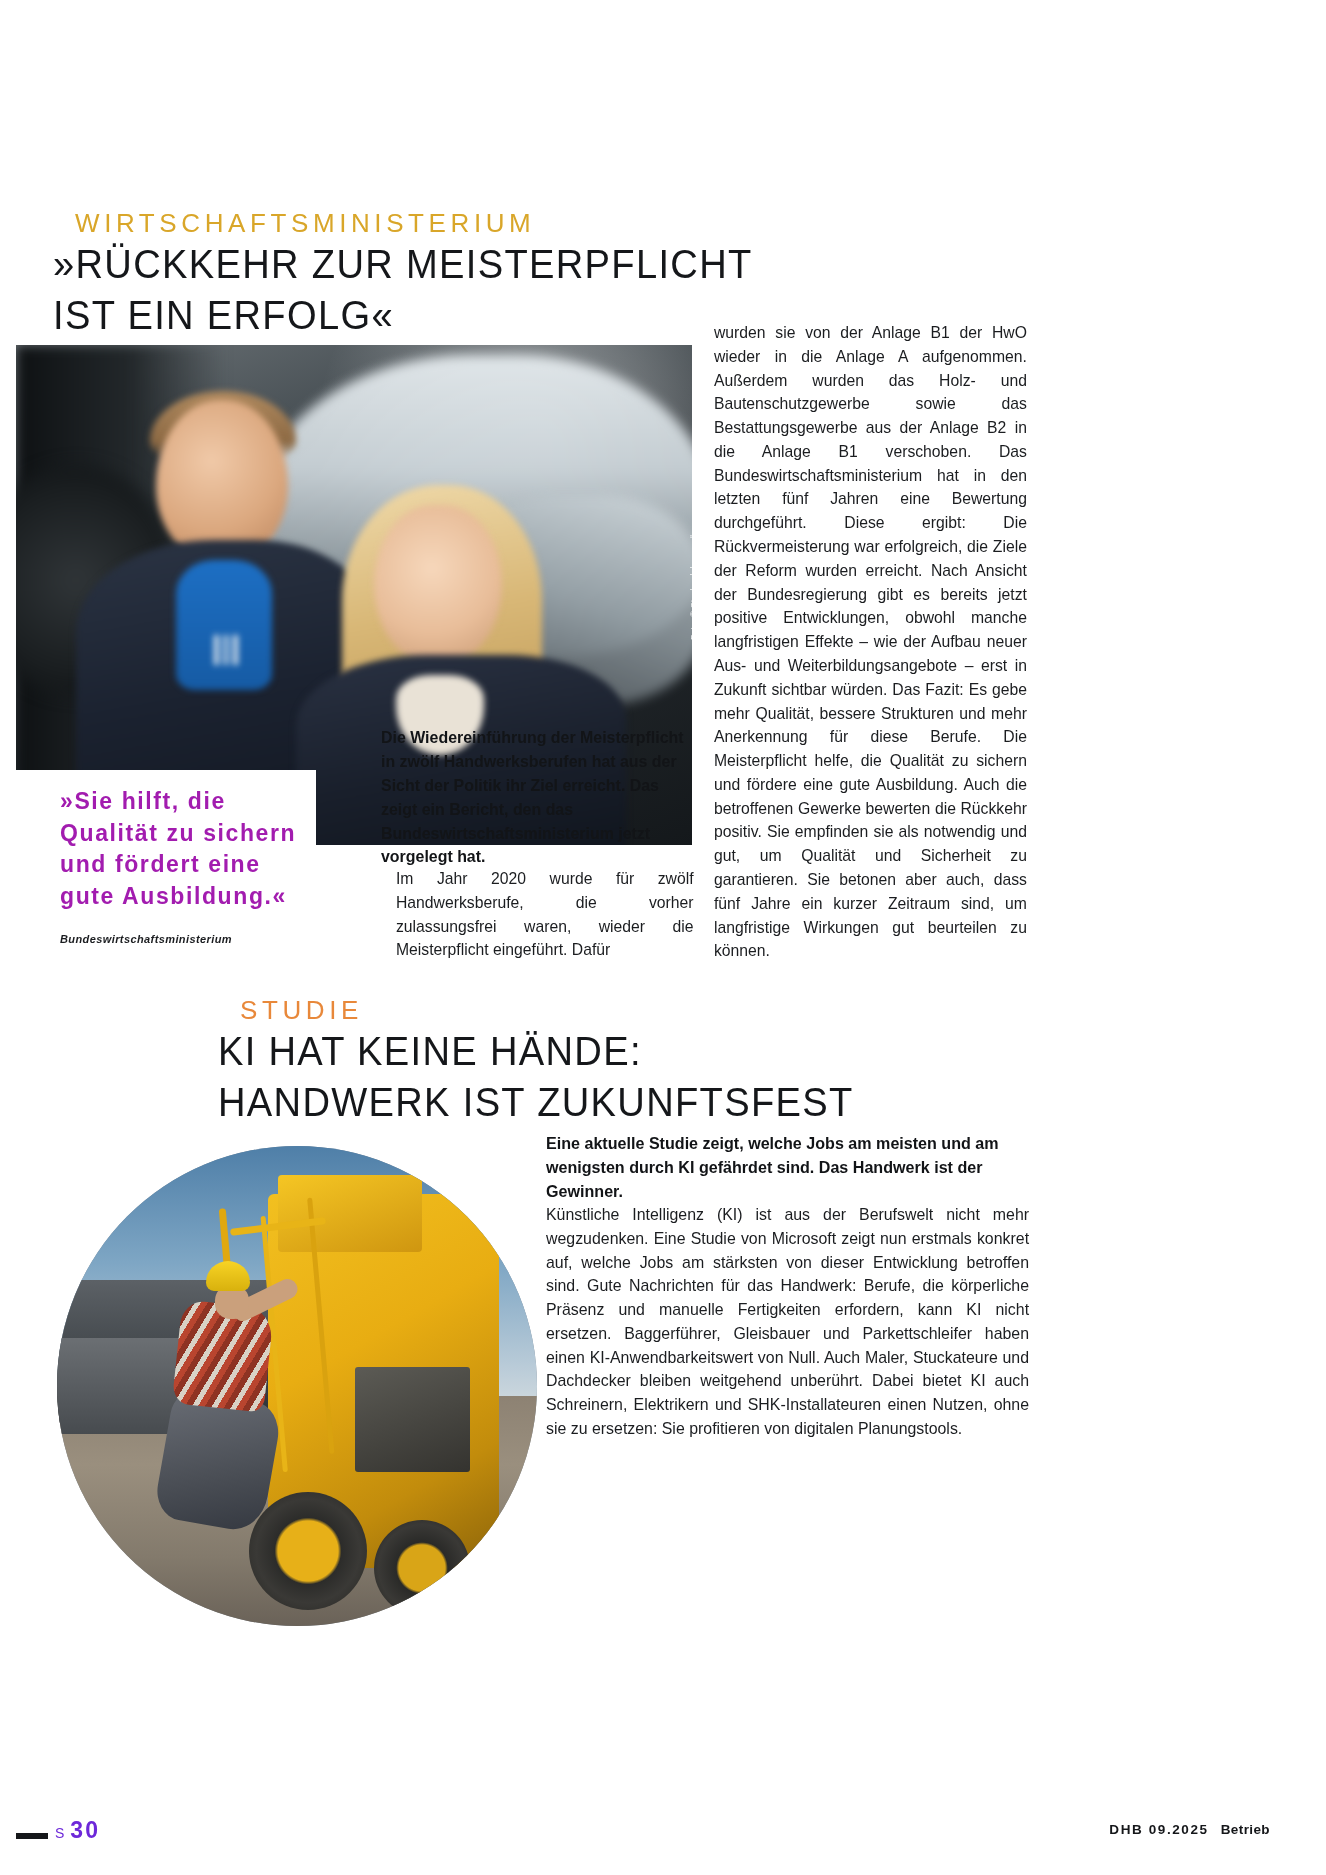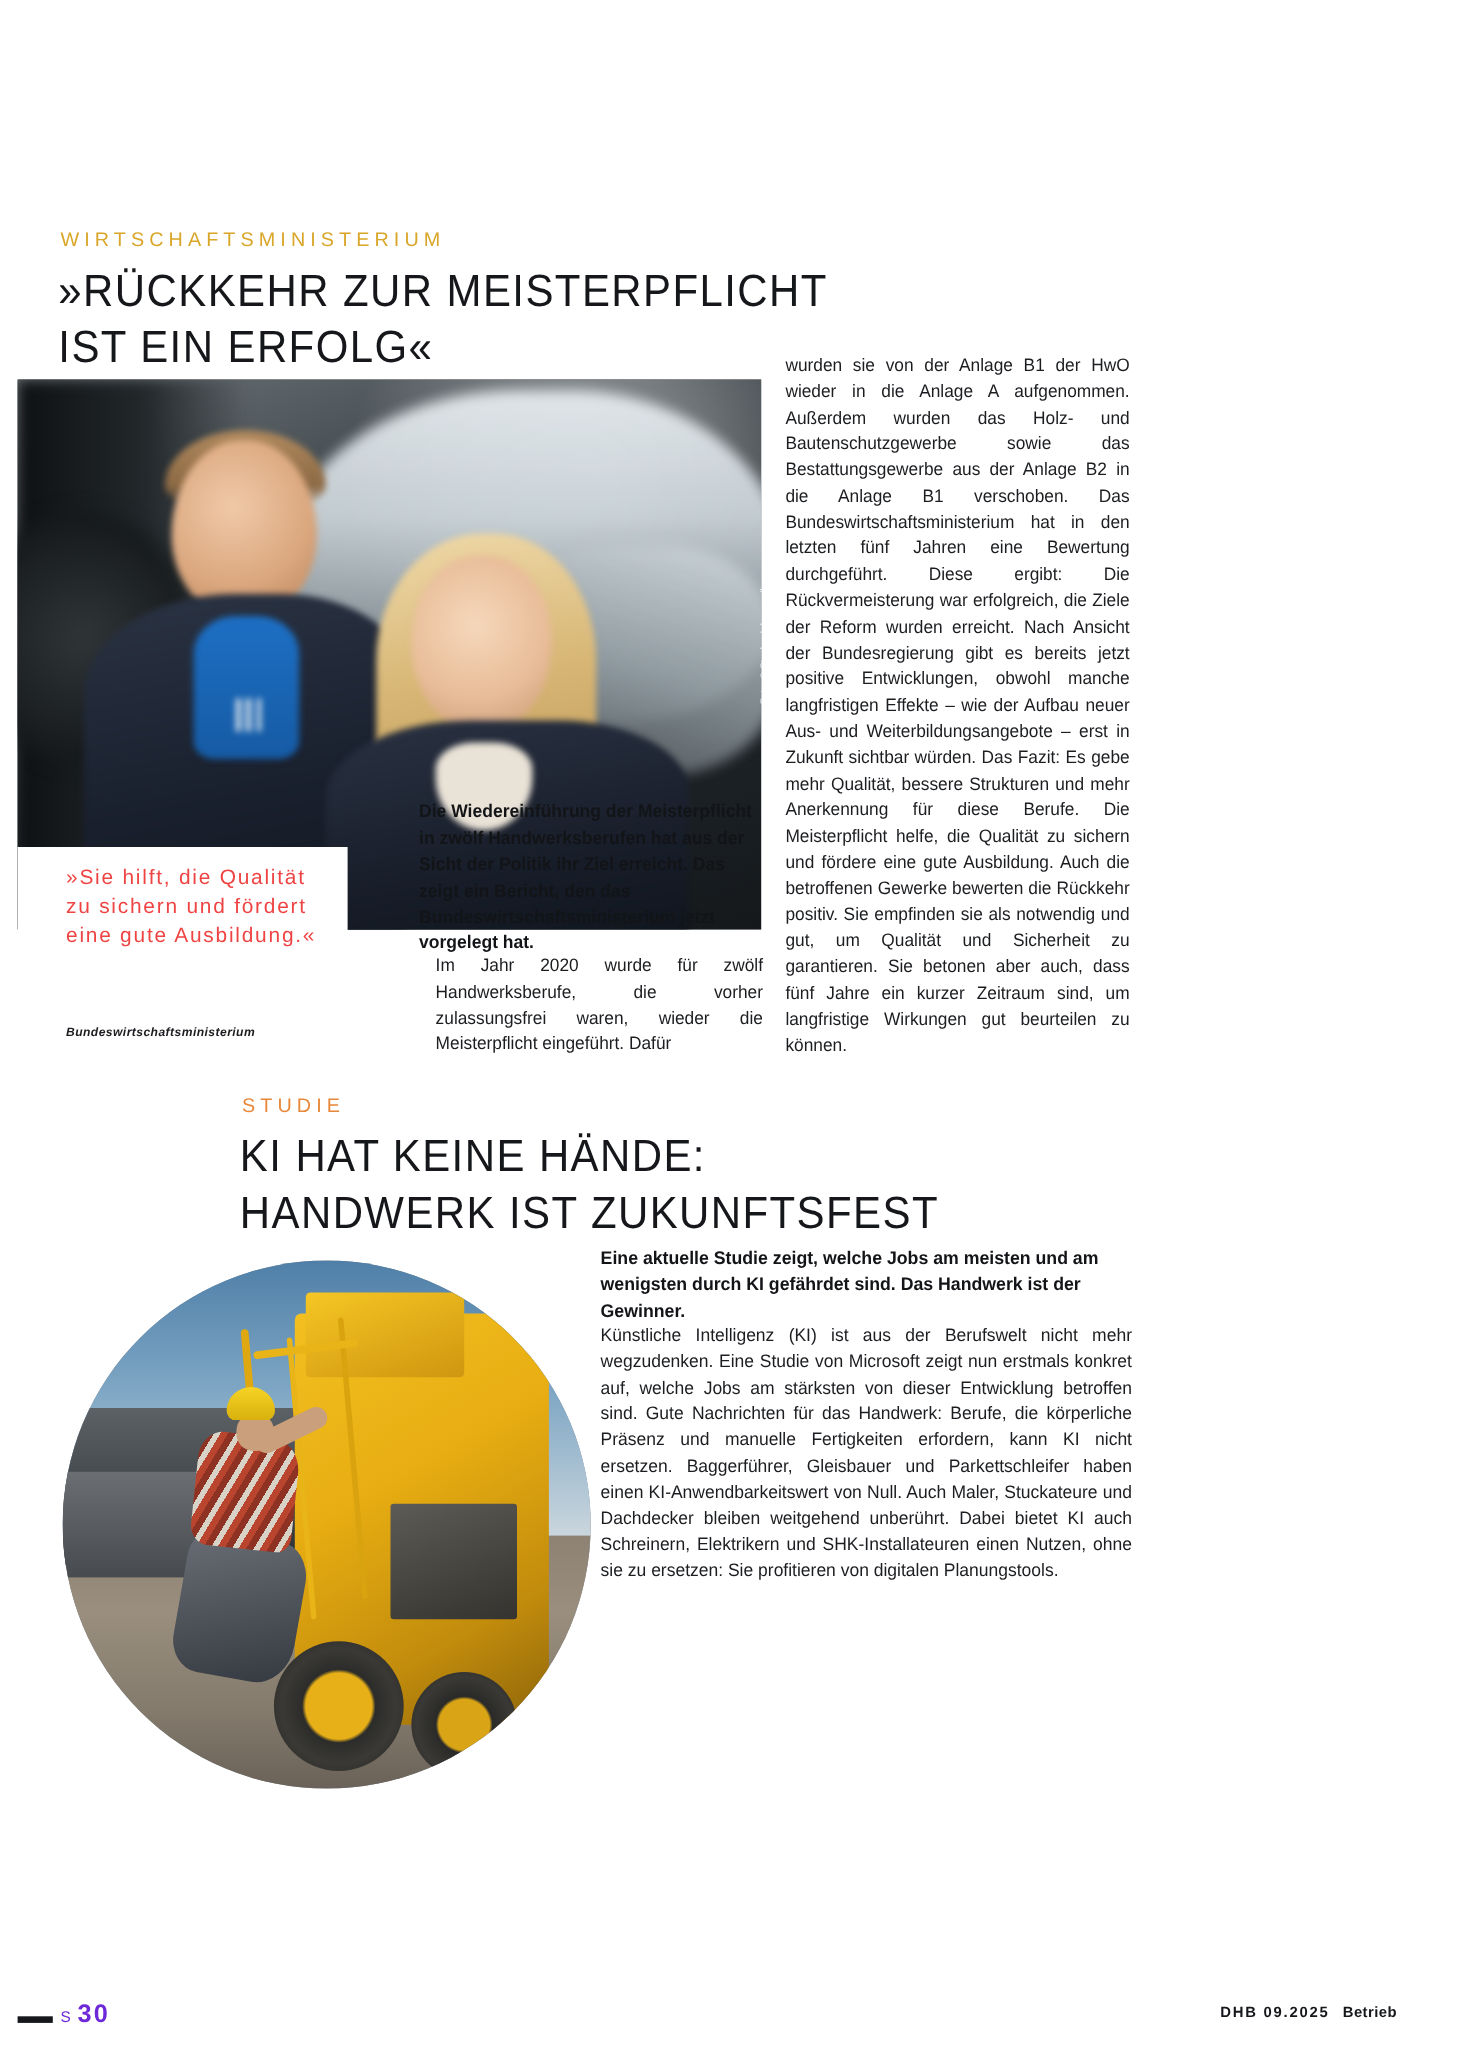--- a/index.html
+++ b/index.html
@@ -19,24 +19,25 @@
   .page {
     position: absolute;
     inset: 0;
     background: #fff;
   }
 
   
 
   .kicker {
     font-family: "Liberation Sans", sans-serif;
-    font-size: 18px;
+    font-size: 26px;
     letter-spacing: 4.6px;
     font-weight: 400;
     text-transform: uppercase;
+    margin-left: 20px;
   }
   .kicker-gold { color: #d9a629; }
   .kicker-orange { color: #e8883a; }
 
   .headline {
     font-family: "Liberation Sans Narrow", "Liberation Sans", sans-serif;
     font-size: 41px;
     line-height: 1.25;
     font-weight: 400;
     letter-spacing: 1.4px;
@@ -183,25 +184,25 @@
     position: absolute;
     left: 16px;
     top: 770px;
     width: 300px;
     min-height: 112px;
     background: #ffffff;
     padding: 16px 14px 4px 44px;
   }
   #quote-text {
     font-family: "Liberation Sans", sans-serif;
-    font-size: 19px;
+    font-size: 23px;
     line-height: 1.38;
     letter-spacing: 1.6px;
-    color: #ef4444;
-    font-weight: 400;
+    color: #a21caf;
+    font-weight: 700;
   }
   #quote-attr {
     position: absolute;
     left: 60px;
     top: 933px;
     font-family: "Liberation Sans", sans-serif;
     font-style: italic;
     font-weight: bold;
     font-size: 11px;
     letter-spacing: 0.4px;

